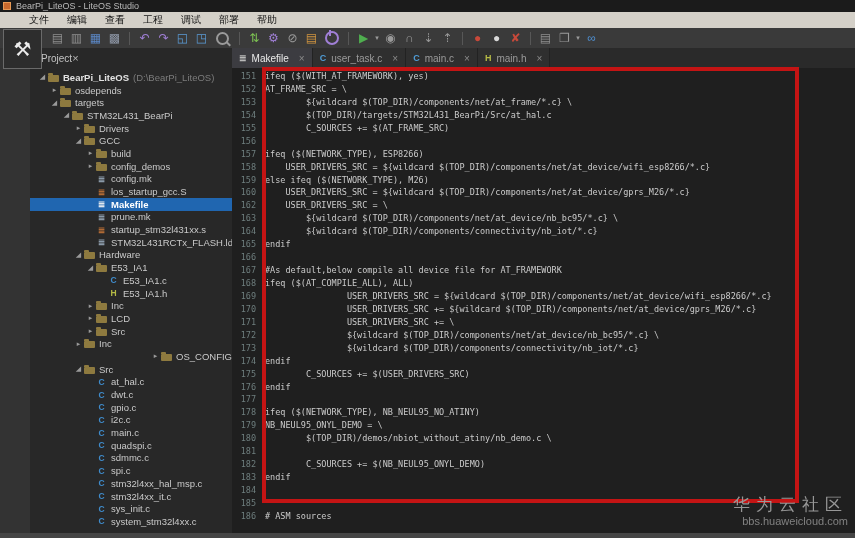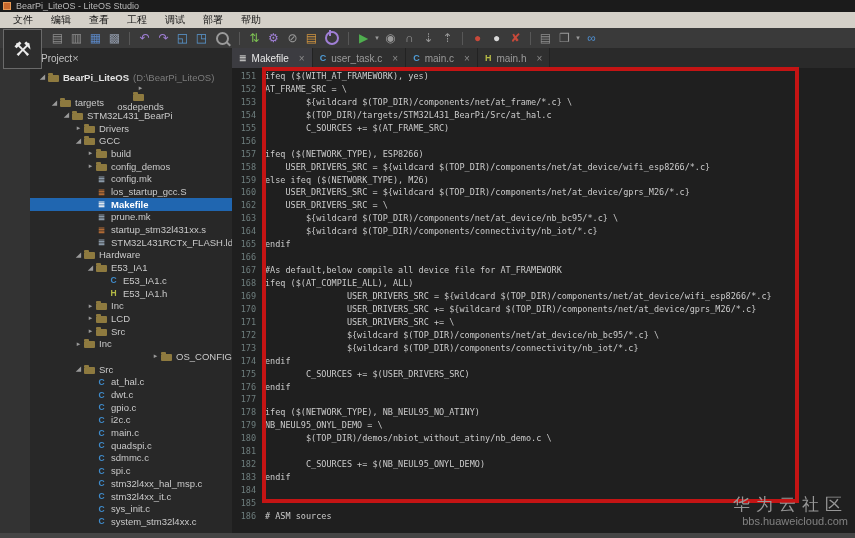--- a/index.html
+++ b/index.html
@@ -5,21 +5,21 @@
   html,body{margin:0;padding:0}
   body{width:855px;height:538px;overflow:hidden;position:relative;background:#1f1f1f;
        font-family:"Liberation Sans",sans-serif;-webkit-font-smoothing:antialiased}
 
   
   .titlebar{position:absolute;top:0;left:0;right:0;height:12px;background:#1b1b1b;
             display:flex;align-items:center;gap:5px;padding-left:3px;
             color:#b9b9b9;font-size:9px;line-height:12px}
   .app-icon{width:8px;height:8px;background:#c96a2e;border:1px solid #e89a55;box-sizing:border-box;flex:none}
   .menubar{position:absolute;top:12px;left:0;right:0;height:16px;background:#d4d0c8;
-           display:flex;align-items:flex-end;padding-left:4px;font-size:10px;color:#141414}
+           display:flex;align-items:flex-end;padding-left:20px;font-size:10px;color:#141414}
   .menu-item{padding:0 9px;line-height:16px}
   .toolbar{position:absolute;top:28px;left:0;right:0;height:20px;background:#3a3a3a;
            border-bottom:1px solid #272727;display:flex;align-items:center;padding-left:48px}
   .tool-icon{width:19px;text-align:center;font-size:12px;line-height:19px;flex:none}
   .tool-caret{width:8px;font-size:7px;color:#9a9a9a;text-align:center;flex:none}
   .tool-sep{width:1px;height:13px;background:#575757;margin:0 5px;flex:none}
   .shape-magnifier{width:9px;height:9px;border:2px solid #9a9a9a;border-radius:50%;position:relative;margin:0 5px;flex:none}
   .shape-magnifier::after{content:"";position:absolute;width:5px;height:2px;background:#9a9a9a;
             transform:rotate(45deg);right:-4px;bottom:-2px}
   .shape-power{width:10px;height:10px;border:2px solid #a07fd6;border-radius:50%;position:relative;margin:0 4px;flex:none}
@@ -131,21 +131,21 @@
     <span>Project</span>
     <span class="panel-close">×</span>
   </div>
   <div class="tree">
       <div class="tree-row root-row" style="padding-left: 7px;">
         <span class="arrow">◢</span>
         <span class="icon-folder"></span>
         <span class="t-label">BearPi_LiteOS</span>
         <span class="t-suffix">(D:\BearPi_LiteOS)</span>
       </div>
-      <div class="tree-row" style="padding-left: 19px; flex-direction: column;">
+      <div class="tree-row" style="padding-left: 19px;">
         <span class="arrow">▸</span>
         <span class="icon-folder"></span>
         <span class="t-label">osdepends</span>
       </div>
       <div class="tree-row" style="padding-left: 19px;">
         <span class="arrow">◢</span>
         <span class="icon-folder"></span>
         <span class="t-label">targets</span>
       </div>
       <div class="tree-row" style="padding-left: 31px;">

